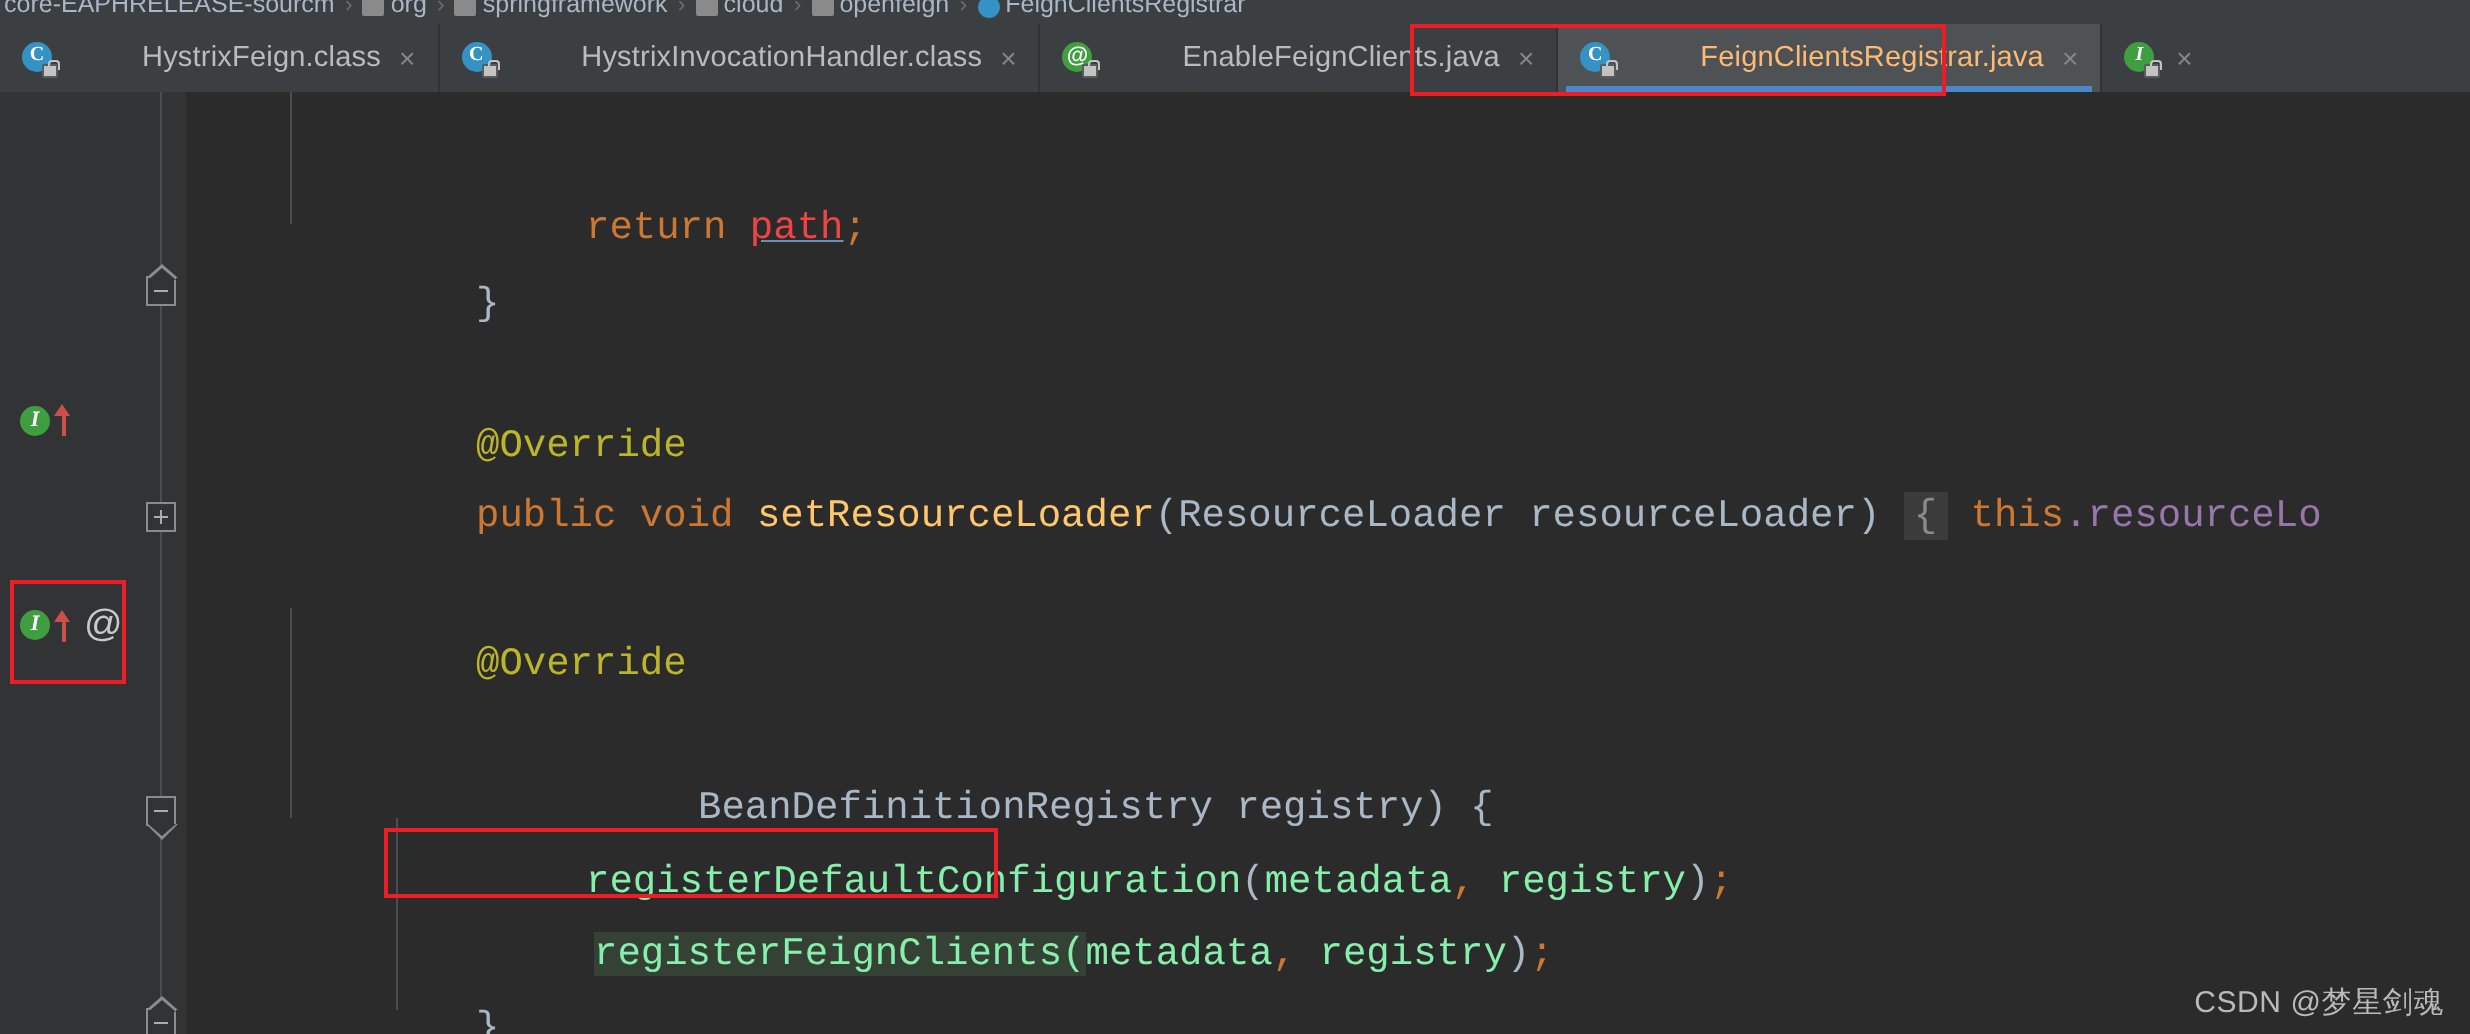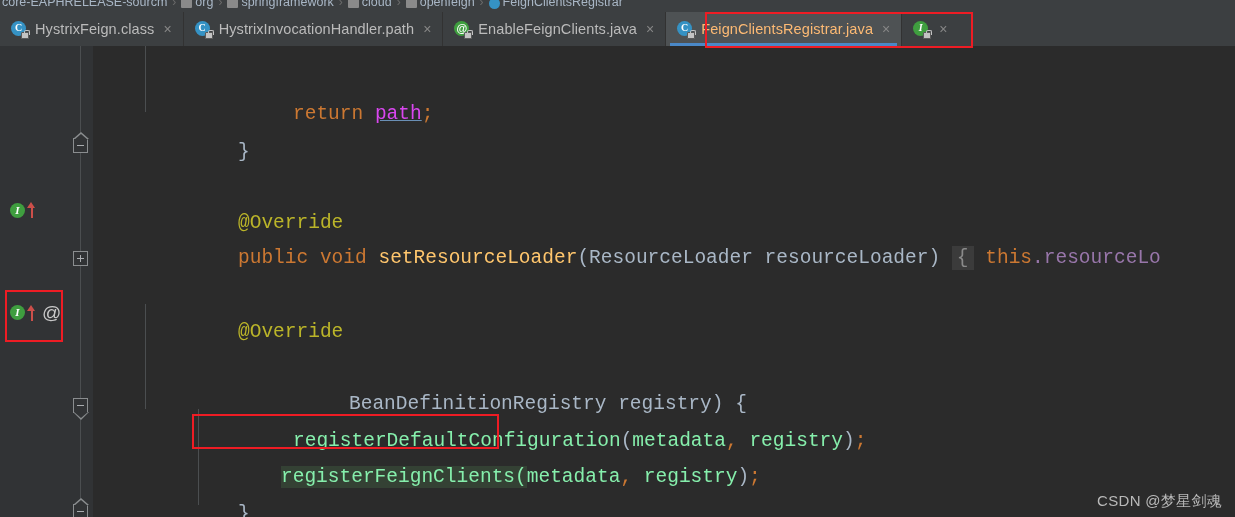--- a/index.html
+++ b/index.html
@@ -90,20 +90,21 @@
     height: 34px;
     position: relative;
     cursor: default;
   }
   .tab + .tab { border-left: 1px solid #323232; }
   .tab-label {
     font-size: 14.5px;
     color: #bbbbbb;
     white-space: nowrap;
     letter-spacing: 0.1px;
+    margin-left: 36px;
   }
   .tab.active { background: #4e5254; }
   .tab.active .tab-label { color: #fdba74; }
   .tab.active::after {
     content: "";
     position: absolute;
     left: 4px; right: 4px; bottom: 0;
     height: 3px;
     background: #4a88c7;
   }
@@ -307,21 +308,21 @@
   
   .kw   { color: #cc7832; }
   .ann  { color: #bbb529; }
   .mth  { color: #ffc66d; }
   .typ  { color: #a9b7c6; margin-top: 12px; }
   .fld  { color: #9876aa; }
   .plain{ color: #86efac; }
   .punct{ color: #a9b7c6; }
   .semi { color: #cc7832; }
   .brace{ color: #a9b7c6; }
-  .ident-link { color: #d946ef; text-decoration: underline; text-decoration-color: #6a8fb5; }
+  .ident-link { color: #ef4444; text-decoration: underline; text-decoration-color: #6a8fb5; }
 
   .folded-brace {
     background: #3b3b3b;
     color: #8a8a8a;
     padding: 1px 5px;
   }
 
   .sel-green { background: #344134; }
 
   
@@ -394,21 +395,21 @@
       </span>
       <span class="tab-label">HystrixFeign.class</span>
       <span class="tab-close">×</span>
     </div>
 
     <div class="tab">
       <span class="ficon cls">
         <span class="disc">C</span>
           <span class="lock"></span>
       </span>
-      <span class="tab-label">HystrixInvocationHandler.path</span>
+      <span class="tab-label">HystrixInvocationHandler.class</span>
       <span class="tab-close">×</span>
     </div>
 
     <div class="tab">
       <span class="ficon ann">
         <span class="disc">@</span>
           <span class="lock"></span>
       </span>
       <span class="tab-label">EnableFeignClients.java</span>
       <span class="tab-close">×</span>
@@ -479,21 +480,21 @@
 
       <div class="code-line" style="top:194px; left:145px;"><span class="kw">public</span><span class="plain"> </span><span class="kw">void</span><span class="plain"> </span><span class="mth">setResourceLoader</span><span class="punct">(</span><span class="typ">ResourceLoader resourceLoader</span><span class="punct">)</span><span class="plain"> </span><span class="folded-brace">{</span><span class="plain"> </span><span class="kw">this</span><span class="fld">.resourceLo</span></div>
 
       <div class="code-line" style="top:268px; left:145px;"><span class="ann">@Override</span></div>
 
 
       <div class="code-line" style="top:340px; left:256px;"><span class="typ">BeanDefinitionRegistry registry</span><span class="punct">)</span><span class="plain"> </span><span class="brace">{</span></div>
 
       <div class="code-line" style="top:377px; left:200px;"><span class="plain">registerDefaultConfiguration</span><span class="punct">(</span><span class="plain">metadata</span><span class="semi">,</span><span class="plain"> registry</span><span class="punct">)</span><span class="semi">;</span></div>
 
-      <div class="code-line" style="top:413px; left:188px;"><span class="plain sel-green">registerFeignClients(</span><span class="plain">metadata</span><span class="semi">,</span><span class="plain"> registry</span><span class="punct">)</span><span class="semi">;</span></div>
+      <div class="code-line" style="top:413px; left:204px;"><span class="plain sel-green">registerFeignClients(</span><span class="plain">metadata</span><span class="semi">,</span><span class="plain"> registry</span><span class="punct">)</span><span class="semi">;</span></div>
 
       <div class="code-line" style="top:450px; left:145px;"><span class="brace">}</span></div>
 
     </div>
 
     <div class="watermark">CSDN @梦星剑魂</div>
   </div>
 
   <div class="annot-box" style="left:705px; top:12px; width:268px; height:36px;"></div>
   <div class="annot-box" style="left:5px; top:290px; width:58px; height:52px;"></div>

